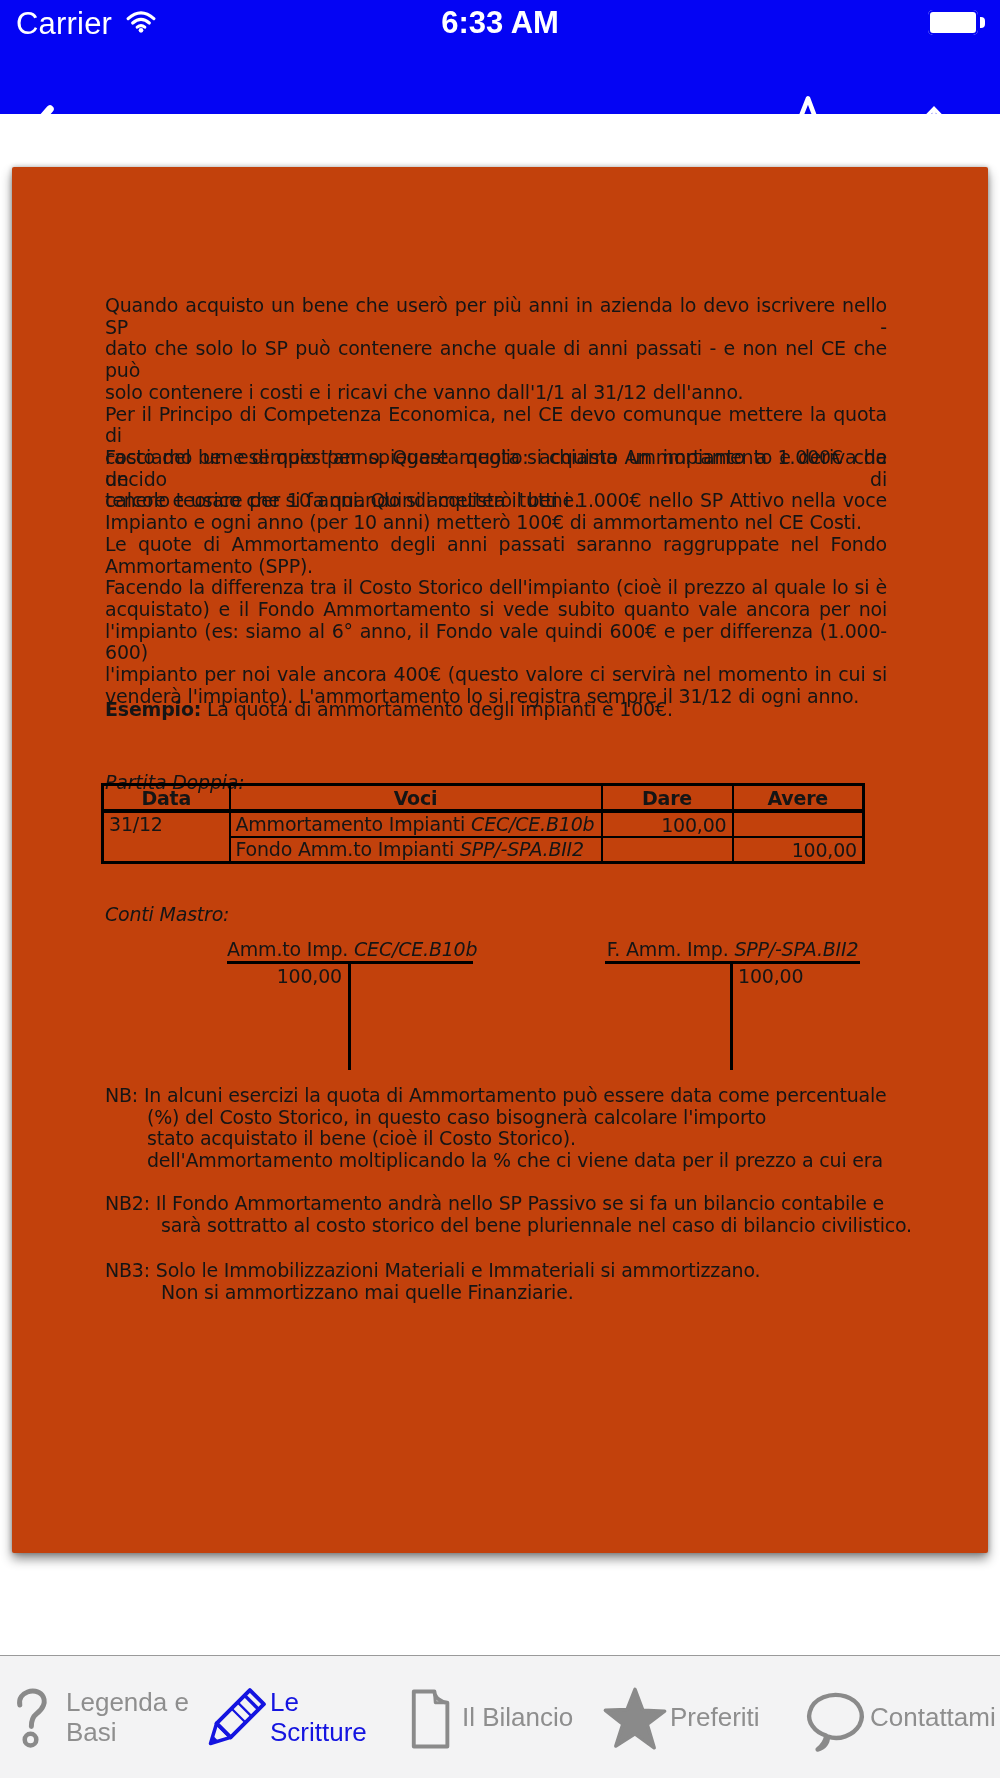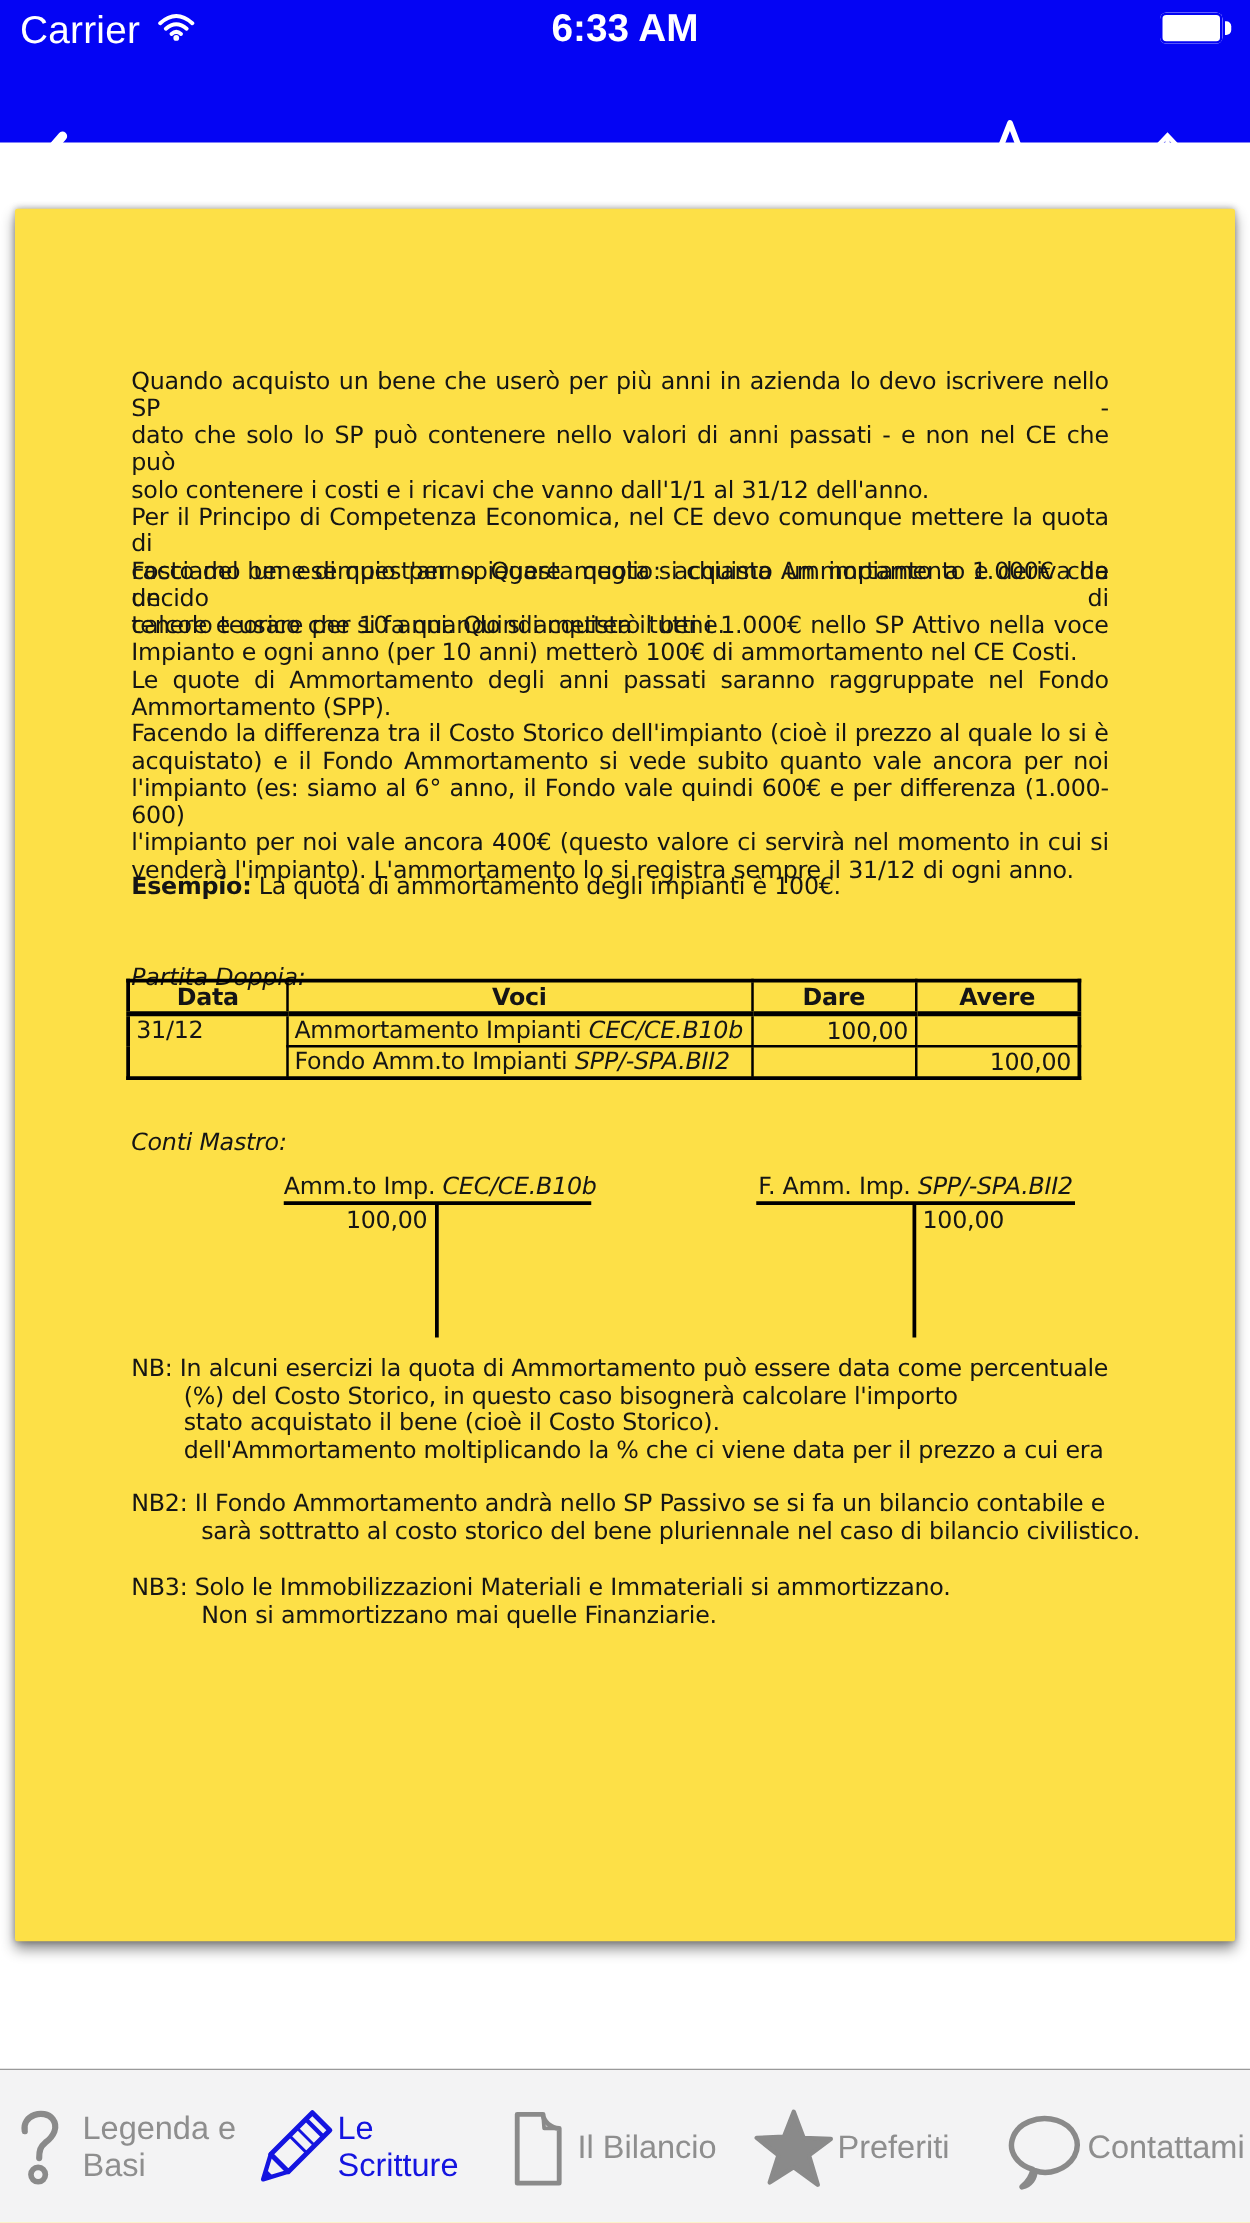--- a/index.html
+++ b/index.html
@@ -16,21 +16,21 @@
   .battery-cap{position:absolute;right:15px;top:17px;width:5px;height:11px;background:#fff;border-radius:0 4px 4px 0;}
 
   .nav-bar{position:absolute;top:44px;left:0;right:0;height:112px;}
   .back-button{position:absolute;left:24px;top:60px;display:flex;align-items:center;gap:14px;cursor:pointer;}
   .back-label{font-size:43px;color:#fff;}
   .nav-title{position:absolute;left:0;right:0;top:62px;text-align:right;font-size:44px;font-weight:700;}
   .nav-actions{position:absolute;right:40px;top:48px;display:flex;align-items:center;gap:52px;}
 
   
   .content{position:absolute;top:156px;left:0;width:1000px;height:1499px;background:#fff;}
-  .card{position:absolute;left:12px;top:11px;width:976px;height:1386px;background:#fde047;border-radius:2px;
+  .card{position:absolute;left:12px;top:11px;width:976px;height:1386px;background:#c2410c;border-radius:2px;
         box-shadow:0 6px 11px rgba(0,0,0,.45), 0 0 5px rgba(0,0,0,.28);overflow:hidden;}
   .doc{position:relative;width:100%;height:100%;font-family:"DejaVu Sans",sans-serif;color:#151515;
        font-size:19px;letter-spacing:-0.2px;}
   .block{position:absolute;left:93px;width:782px;}
   .ln{line-height:21.7px;min-height:21.7px;white-space:nowrap;}
   .ln.j{white-space:normal;text-align:justify;text-align-last:justify;}
   .p1{top:128px;} .p2{top:280px;}
   .esempio{top:531px;line-height:22px;}
   .esempio b{font-weight:700;}
   .doc-label{font-style:italic;line-height:22px;}
@@ -118,21 +118,21 @@
       </div>
     </div>
   </div>
 
   <div class="content">
     <div class="card">
       <div class="doc">
 
         <div class="block p1">
             <div class="ln j">Quando acquisto un bene che userò per più anni in azienda lo devo iscrivere nello SP -</div>
-            <div class="ln j cont">dato che solo lo SP può contenere nello valori di anni passati - e non nel CE che può</div>
+            <div class="ln j cont">dato che solo lo SP può contenere anche quale di anni passati - e non nel CE che può</div>
             <div class="ln cont">solo contenere i costi e i ricavi che vanno dall'1/1 al 31/12 dell'anno.</div>
             <div class="ln j cont">Per il Principo di Competenza Economica, nel CE devo comunque mettere la quota di</div>
             <div class="ln j cont">costo del bene di quest'anno. Questa quota si chiama Ammortamento e deriva da un</div>
             <div class="ln cont">calcolo teorico che si fa quando si acquista il bene.</div>
           </div>
         <div class="block p2">
             <div class="ln j">Facciamo un esempio per spiegare meglio: acquisto un impianto a 1.000€ che decido di</div>
             <div class="ln j cont">tenere e usare per 10 anni. Quindi metterò tutti i 1.000€ nello SP Attivo nella voce</div>
             <div class="ln cont">Impianto e ogni anno (per 10 anni) metterò 100€ di ammortamento nel CE Costi.</div>
             <div class="ln j cont">Le quote di Ammortamento degli anni passati saranno raggruppate nel Fondo</div>

